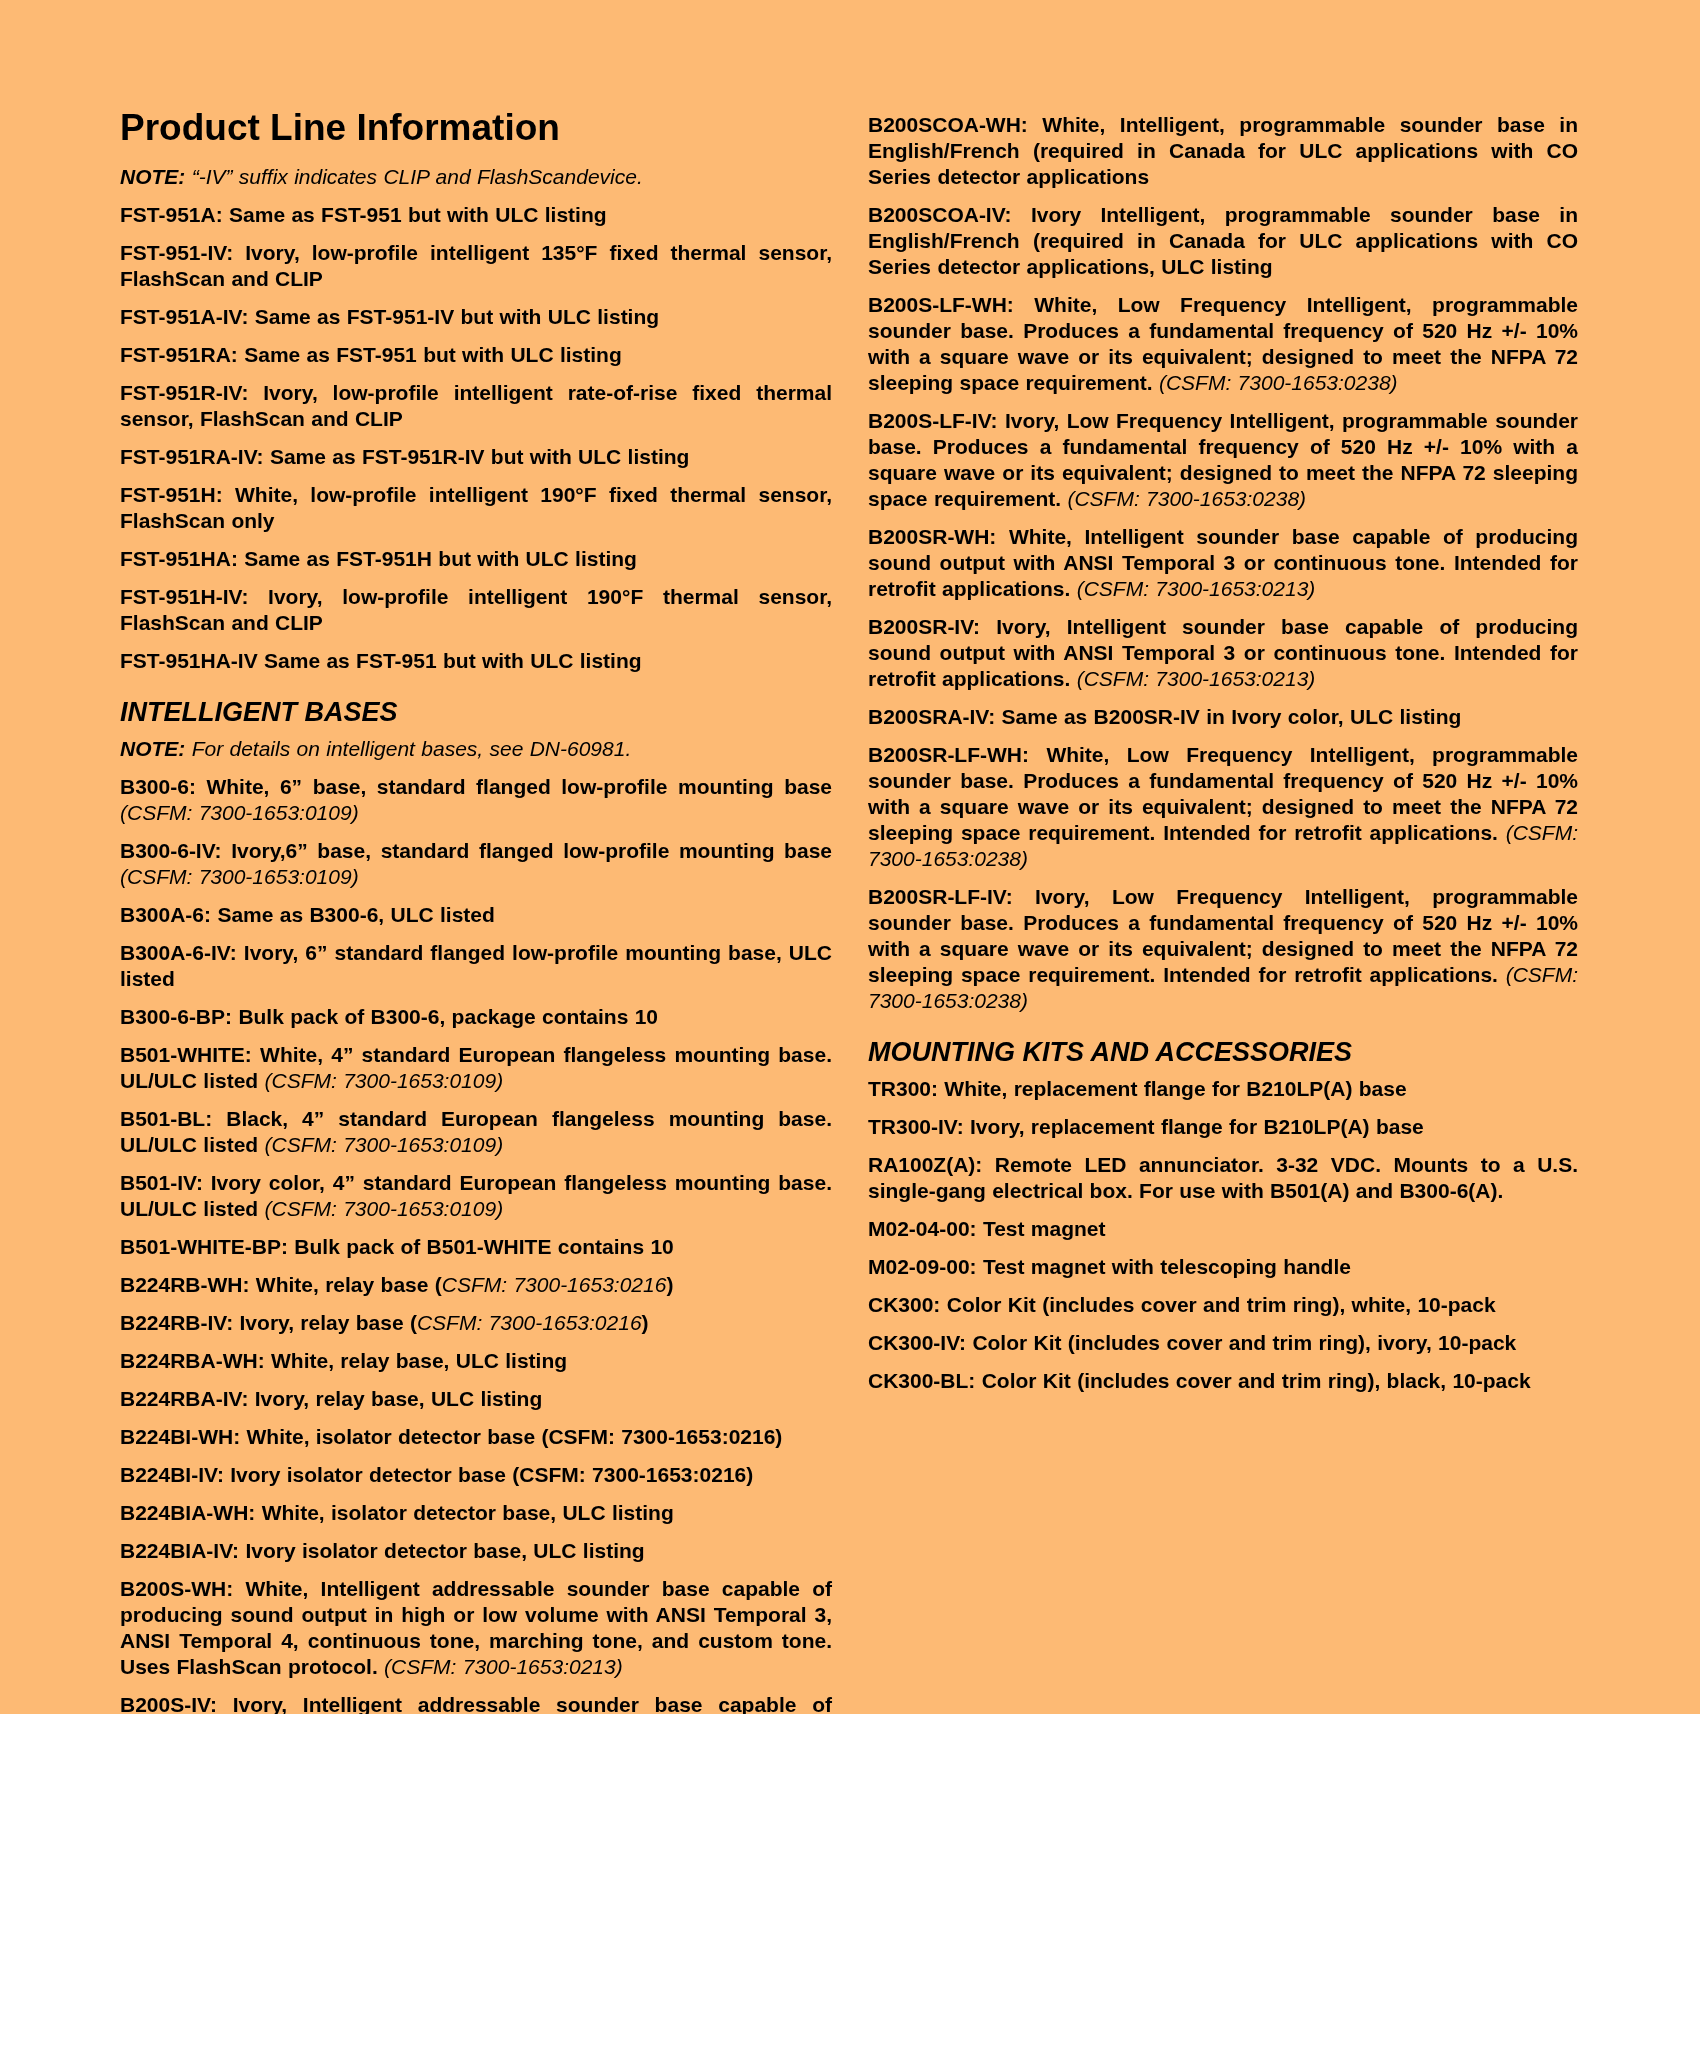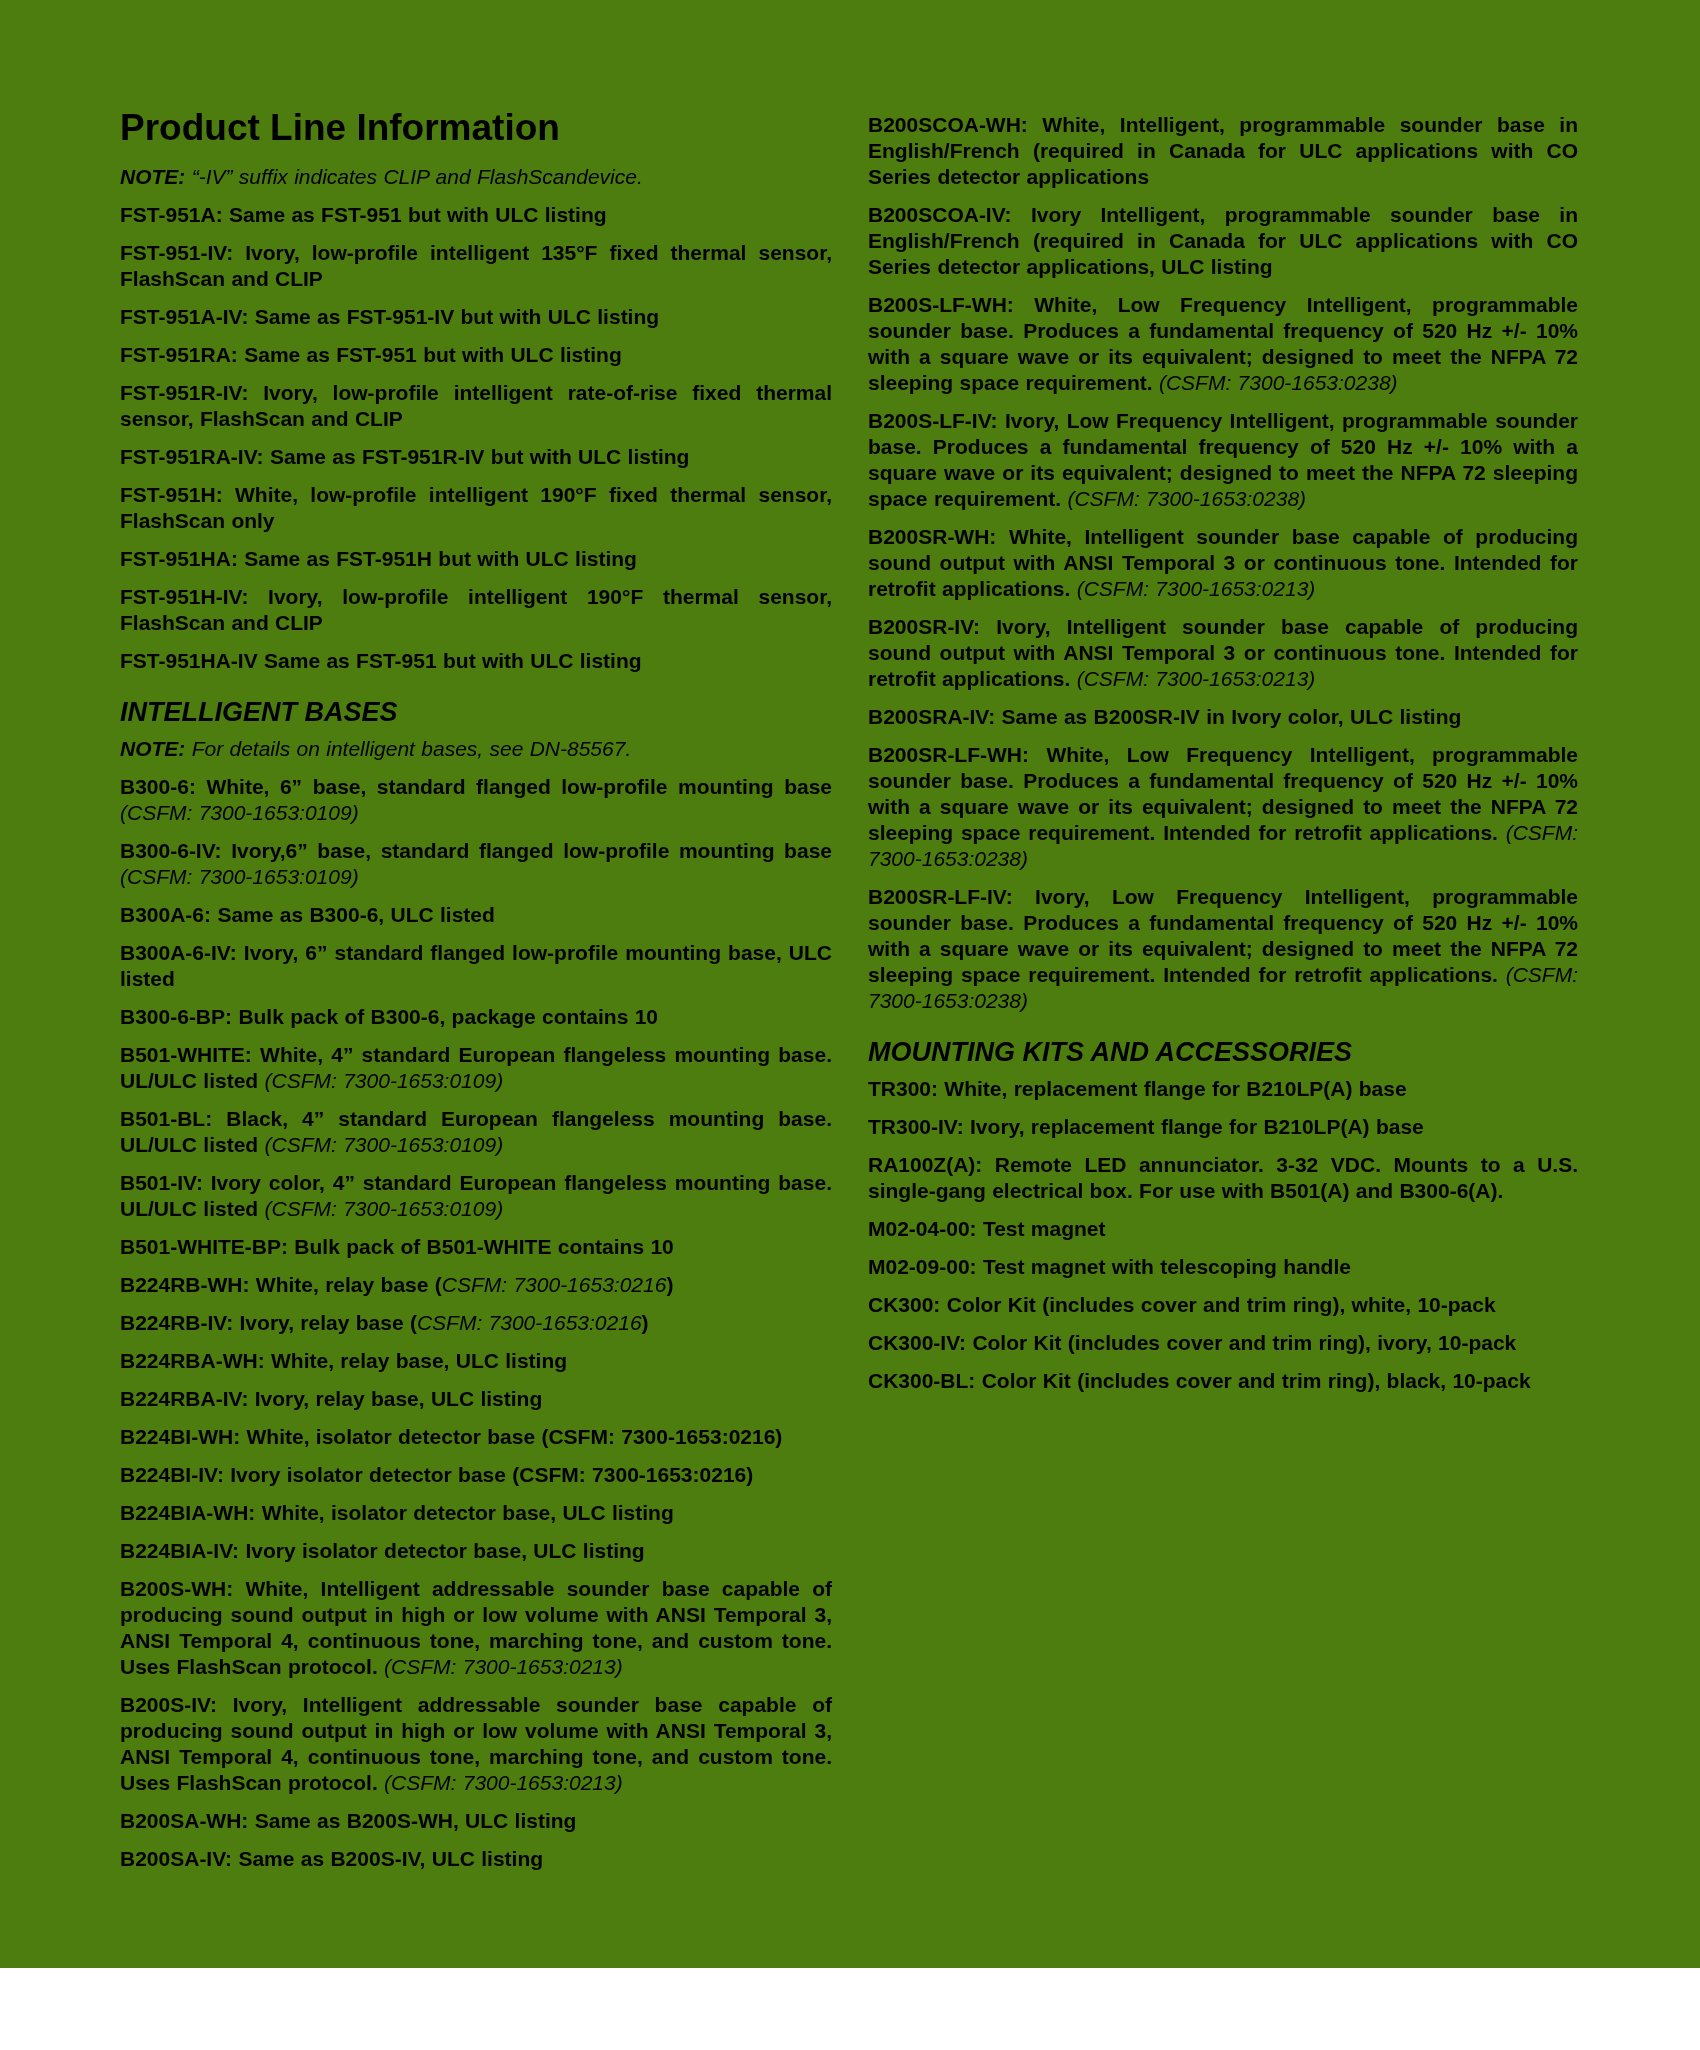--- a/index.html
+++ b/index.html
@@ -10,22 +10,22 @@
   body {
     width: 1700px;
     height: 2050px;
     color: #000000;
     font-family: "Liberation Sans", sans-serif;
     -webkit-font-smoothing: antialiased;
   }
   .page {
     position: relative;
     width: 1700px;
-    height: 1968px;
-    background: #4d7c0f;
+    height: 1714px;
+    background: #fdba74;
     overflow: hidden;
   }
   .col {
     position: absolute;
     top: 106px;
   }
   .col-left  { left: 120px; width: 712px; }
   .col-right { left: 868px; width: 710px; top: 112px; }
 
   h1.title {
@@ -65,21 +65,21 @@
       <p class="entry"><span class="seg-b">FST-951-IV:</span><span class="seg-r"> Ivory, low-profile intelligent 135°F fixed thermal sensor, FlashScan and CLIP</span></p>
       <p class="entry"><span class="seg-b">FST-951A-IV:</span><span class="seg-r"> Same as FST-951-IV but with ULC listing</span></p>
       <p class="entry"><span class="seg-b">FST-951RA:</span><span class="seg-r"> Same as FST-951 but with ULC listing</span></p>
       <p class="entry"><span class="seg-b">FST-951R-IV:</span><span class="seg-r"> Ivory, low-profile intelligent rate-of-rise fixed thermal sensor, FlashScan and CLIP</span></p>
       <p class="entry"><span class="seg-b">FST-951RA-IV:</span><span class="seg-r"> Same as FST-951R-IV but with ULC listing</span></p>
       <p class="entry"><span class="seg-b">FST-951H</span><span class="seg-r">: White, low-profile intelligent 190°F fixed thermal sensor, FlashScan only</span></p>
       <p class="entry"><span class="seg-b">FST-951HA</span><span class="seg-r">: Same as FST-951H but with ULC listing</span></p>
       <p class="entry"><span class="seg-b">FST-951H-IV:</span><span class="seg-r"> Ivory, low-profile intelligent 190°F thermal sensor, FlashScan and CLIP</span></p>
       <p class="entry"><span class="seg-b">FST-951HA-IV</span><span class="seg-r"> Same as FST-951 but with ULC listing</span></p>
       <h2 class="sub">INTELLIGENT BASES</h2>
-      <p class="entry"><span class="seg-bi">NOTE:</span><span class="seg-i"> For details on intelligent bases, see DN-85567.</span></p>
+      <p class="entry"><span class="seg-bi">NOTE:</span><span class="seg-i"> For details on intelligent bases, see DN-60981.</span></p>
       <p class="entry"><span class="seg-b">B300-6:</span><span class="seg-r"> White, 6” base, standard flanged low-profile mounting base </span><span class="seg-i">(CSFM: 7300-1653:0109)</span></p>
       <p class="entry"><span class="seg-b">B300-6-IV:</span><span class="seg-r"> Ivory,6” base, standard flanged low-profile mounting base </span><span class="seg-i">(CSFM: 7300-1653:0109)</span></p>
       <p class="entry"><span class="seg-b">B300A-6:</span><span class="seg-r"> Same as B300-6, ULC listed</span></p>
       <p class="entry"><span class="seg-b">B300A-6-IV:</span><span class="seg-r"> Ivory, 6” standard flanged low-profile mounting base, ULC listed</span></p>
       <p class="entry"><span class="seg-b">B300-6-BP:</span><span class="seg-r"> Bulk pack of B300-6, package contains 10</span></p>
       <p class="entry"><span class="seg-b">B501-WHITE:</span><span class="seg-r"> White, 4” standard European flangeless mounting base. UL/ULC listed </span><span class="seg-i">(CSFM: 7300-1653:0109)</span></p>
       <p class="entry"><span class="seg-b">B501-BL:</span><span class="seg-r"> Black, 4” standard European flangeless mounting base. UL/ULC listed </span><span class="seg-i">(CSFM: 7300-1653:0109)</span></p>
       <p class="entry"><span class="seg-b">B501-IV:</span><span class="seg-r"> Ivory color, 4” standard European flangeless mounting base. UL/ULC listed </span><span class="seg-i">(CSFM: 7300-1653:0109)</span></p>
       <p class="entry"><span class="seg-b">B501-WHITE-BP:</span><span class="seg-r"> Bulk pack of B501-WHITE contains 10</span></p>
       <p class="entry"><span class="seg-b">B224RB-WH:</span><span class="seg-r"> White, relay base (</span><span class="seg-i">CSFM: 7300-1653:0216</span><span class="seg-r">)</span></p>

